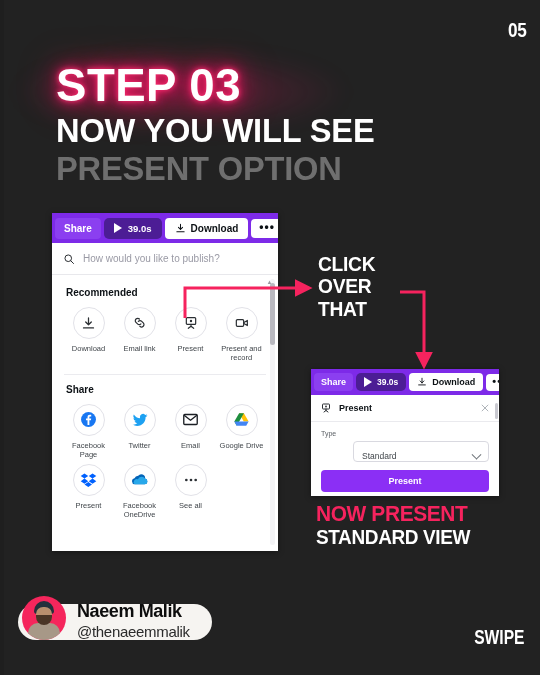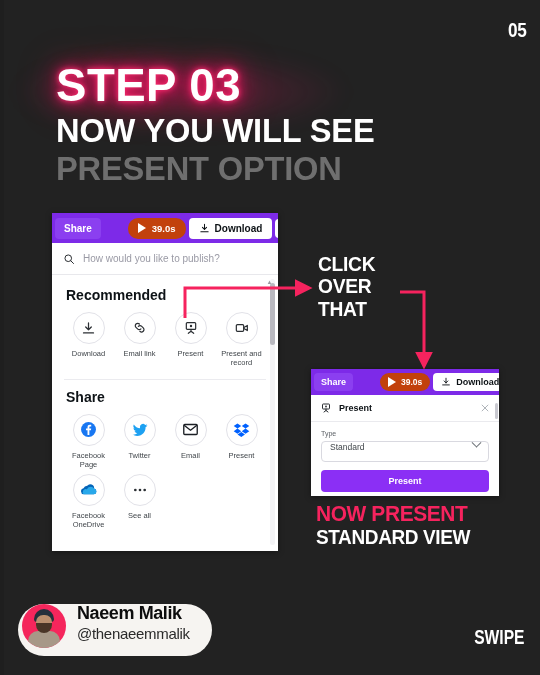--- a/index.html
+++ b/index.html
@@ -111,31 +111,30 @@
   .tb-share {
     background: #8b3ff0;
     color: #ffffff;
     font-size: 10px;
     font-weight: 700;
     padding: 5px 9px;
     border-radius: 4px;
     white-space: nowrap;
   }
   .tb-play {
-    background: #c2410c;
+    background: #4c1d95;
     color: #ffffff;
     font-size: 9.5px;
     font-weight: 700;
     padding: 5px 10px;
-    border-radius: 10px;
+    border-radius: 5px;
     display: flex;
     align-items: center;
     gap: 6px;
     white-space: nowrap;
-    margin-left: 24px;
   }
   .tri {
     width: 0; height: 0;
     border-left: 8px solid #ffffff;
     border-top: 5px solid transparent;
     border-bottom: 5px solid transparent;
   }
   .tb-download {
     background: #ffffff;
     color: #0d1216;
@@ -179,21 +178,21 @@
     color: #9a9aa5;
     font-size: 10px;
   }
   .panel-body {
     position: relative;
     padding: 10px 12px 0 12px;
     height: 274px;
     box-sizing: border-box;
   }
   .sec-title {
-    font-size: 14px;
+    font-size: 10px;
     color: #0d1216;
     font-weight: 600;
     margin: 2px 0 9px 2px;
   }
   .grid4 {
     display: grid;
     grid-template-columns: repeat(4, 1fr);
     column-gap: 2px;
     row-gap: 4px;
   }
@@ -284,25 +283,26 @@
   .field-label {
     font-size: 7px;
     color: #5c6166;
     margin-bottom: 4px;
   }
   .select {
     border: 1px solid #d9d9e0;
     border-radius: 4px;
     height: 19px;
     display: flex;
-    align-items: flex-start;
+    align-items: flex-end;
     padding: 0 8px;
     font-size: 8.5px;
     color: #41464b;
     justify-content: space-between;
+    margin-left: 32px;
   }
   .chev {
     width: 6px; height: 6px;
     border-right: 1.4px solid #6b7075;
     border-bottom: 1.4px solid #6b7075;
     transform: rotate(45deg) translate(-2px,-2px);
   }
   .btn-present {
     margin-top: 8px;
     background: #8b2ff5;
@@ -368,25 +368,25 @@
     left: 0; top: 0;
     width: 540px; height: 675px;
     pointer-events: none;
   }
 
   
   .handle-pill {
     position: absolute;
     left: 14px;
     top: 604px;
-    height: 52px;
+    height: 36px;
     border-radius: 26px;
     background: #f6f4f1;
     display: flex;
-    align-items: flex-start;
+    align-items: flex-end;
     padding-right: 22px;
   }
   .avatar {
     width: 44px; height: 44px;
     border-radius: 50%;
     margin-left: 4px;
     background: #f5265c;
     overflow: hidden;
     position: relative;
     flex: none;
@@ -557,20 +557,30 @@
         <div class="tile">
           <div class="circle">
             <svg width="17" height="17" viewBox="0 0 24 24">
               <rect x="2.5" y="5" width="19" height="14" rx="1.4" fill="none" stroke="#1b1f24" stroke-width="1.9"></rect>
               <path d="M3 6l9 7 9-7" fill="none" stroke="#1b1f24" stroke-width="1.9" stroke-linejoin="round"></path>
             </svg>
           </div>
           <div class="tile-label">Email</div>
         </div>
 
+        <div class="tile">
+          <div class="circle">
+            <svg width="17" height="16" viewBox="0 0 24 22">
+              <path d="M8.6 1.5h6.8l6.6 11.6h-6.8z" fill="#ffc107"></path>
+              <path d="M8.6 1.5L1.9 13.1 5.3 19 15.4 1.5z" fill="#1e8e3e"></path>
+              <path d="M1.9 13.1h20.1L18.7 19H5.3z" fill="#4285f4"></path>
+            </svg>
+          </div>
+          <div class="tile-label">Google Drive</div>
+        </div>
         <div class="tile">
           <div class="circle">
             <svg width="17" height="17" viewBox="0 0 24 24">
               <path d="M6.3 3.5L1 7.1l5.3 3.6L11.6 7zM17.7 3.5L12.4 7l5.3 3.7L23 7.1zM1 14.3l5.3 3.6 5.3-3.6-5.3-3.6zM17.7 10.7l-5.3 3.6 5.3 3.6L23 14.3zM6.4 19.1l5.3 3.5 5.2-3.5-5.2-3.5z" fill="#0061fe"></path>
             </svg>
           </div>
           <div class="tile-label">Present</div>
         </div>
         <div class="tile">
           <div class="circle">

